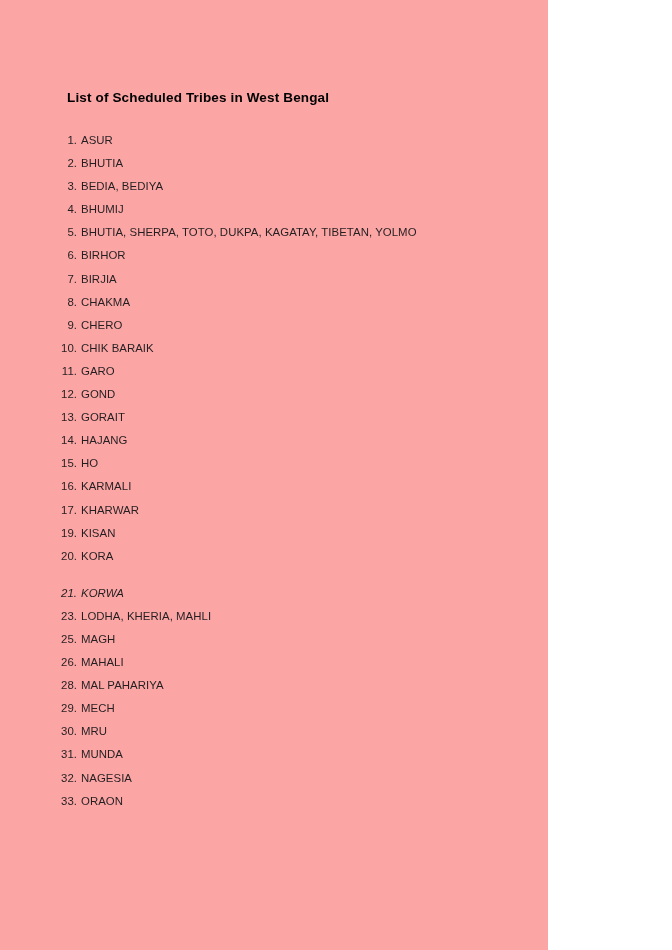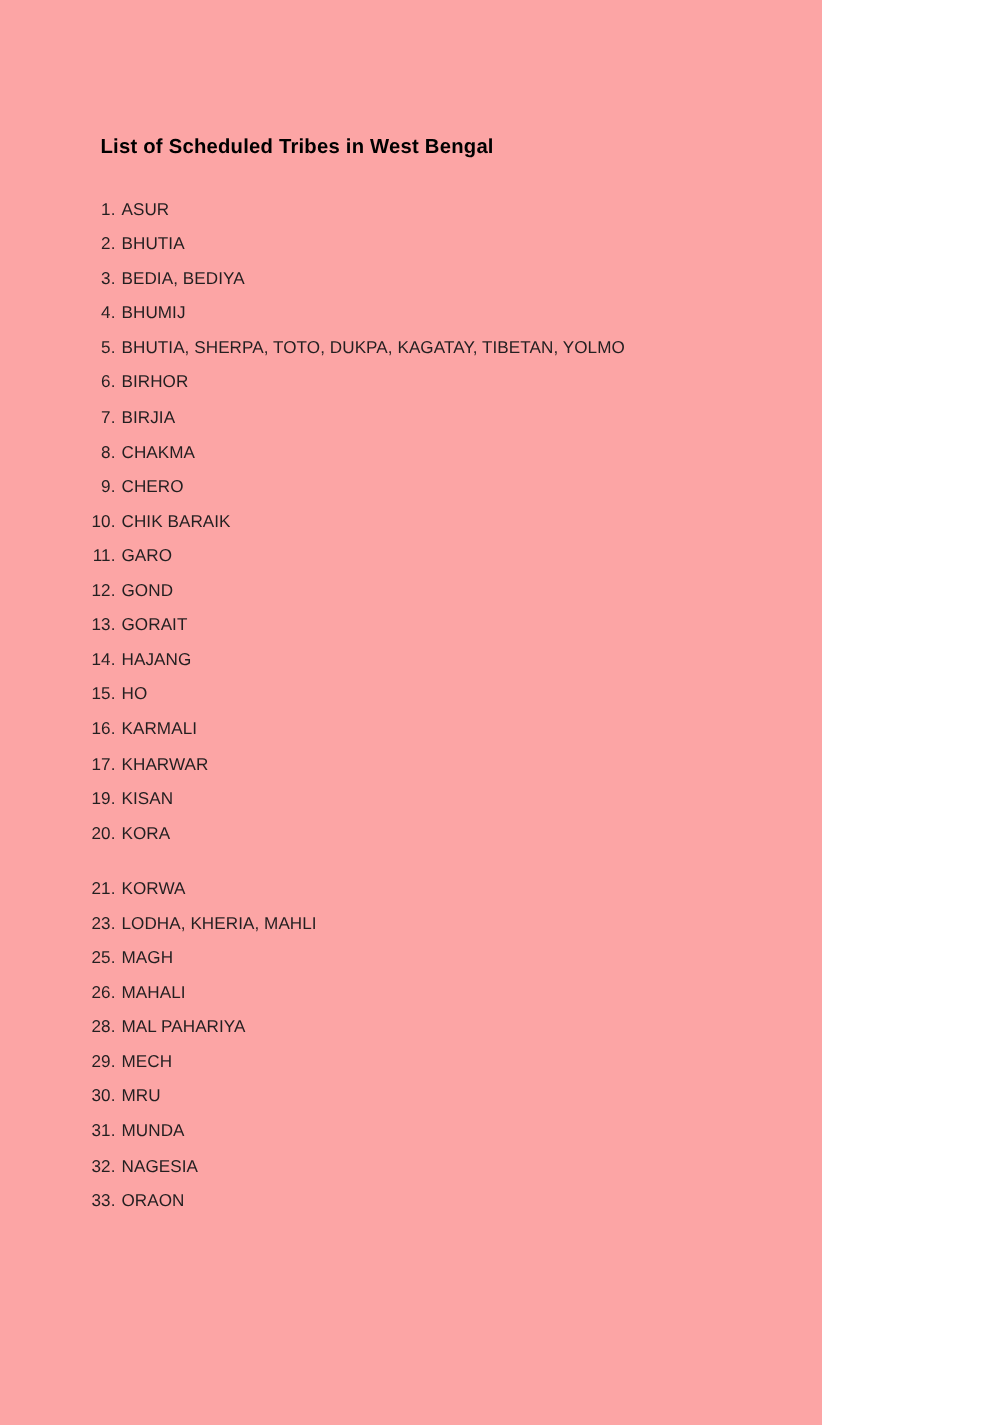--- a/index.html
+++ b/index.html
@@ -46,20 +46,21 @@
     display: flex;
     align-items: baseline;
     height: 23.1px;
     font-size: 11.4px;
     color: #231f20;
     letter-spacing: 0.05px;
     white-space: nowrap;
   }
   .list-item.break-before {
     margin-top: 14px;
+    font-style: italic;
   }
   .item-number {
     width: 81px;
     min-width: 81px;
     text-align: right;
     padding-right: 4px;
     box-sizing: border-box;
     color: #231f20;
   }
   .item-label {

